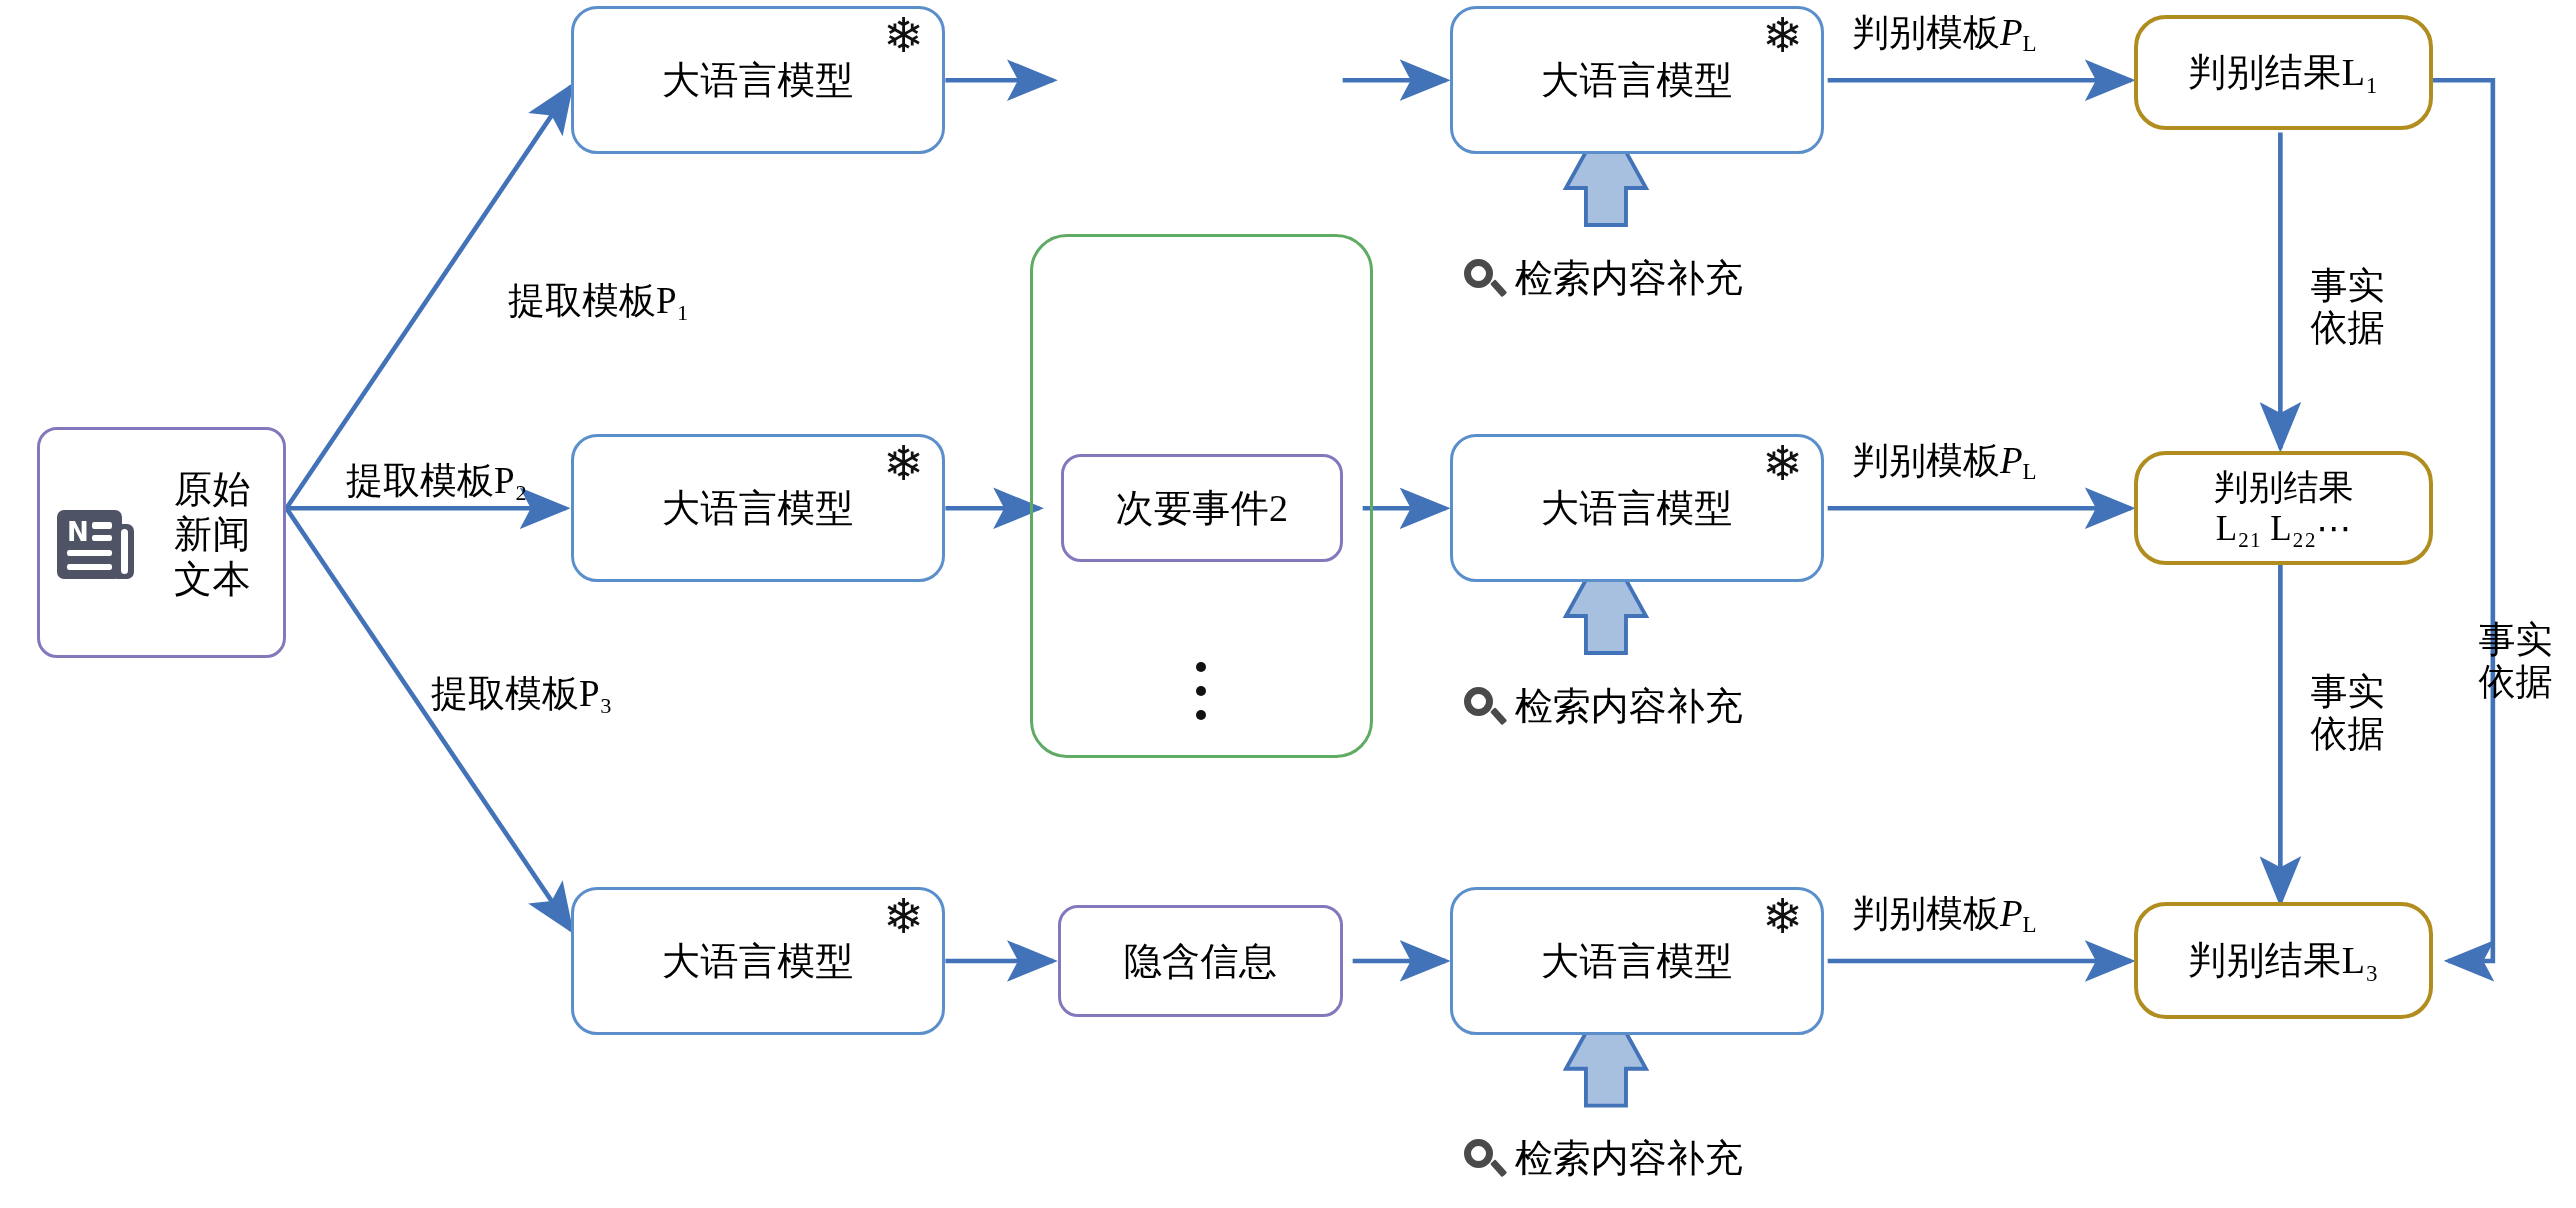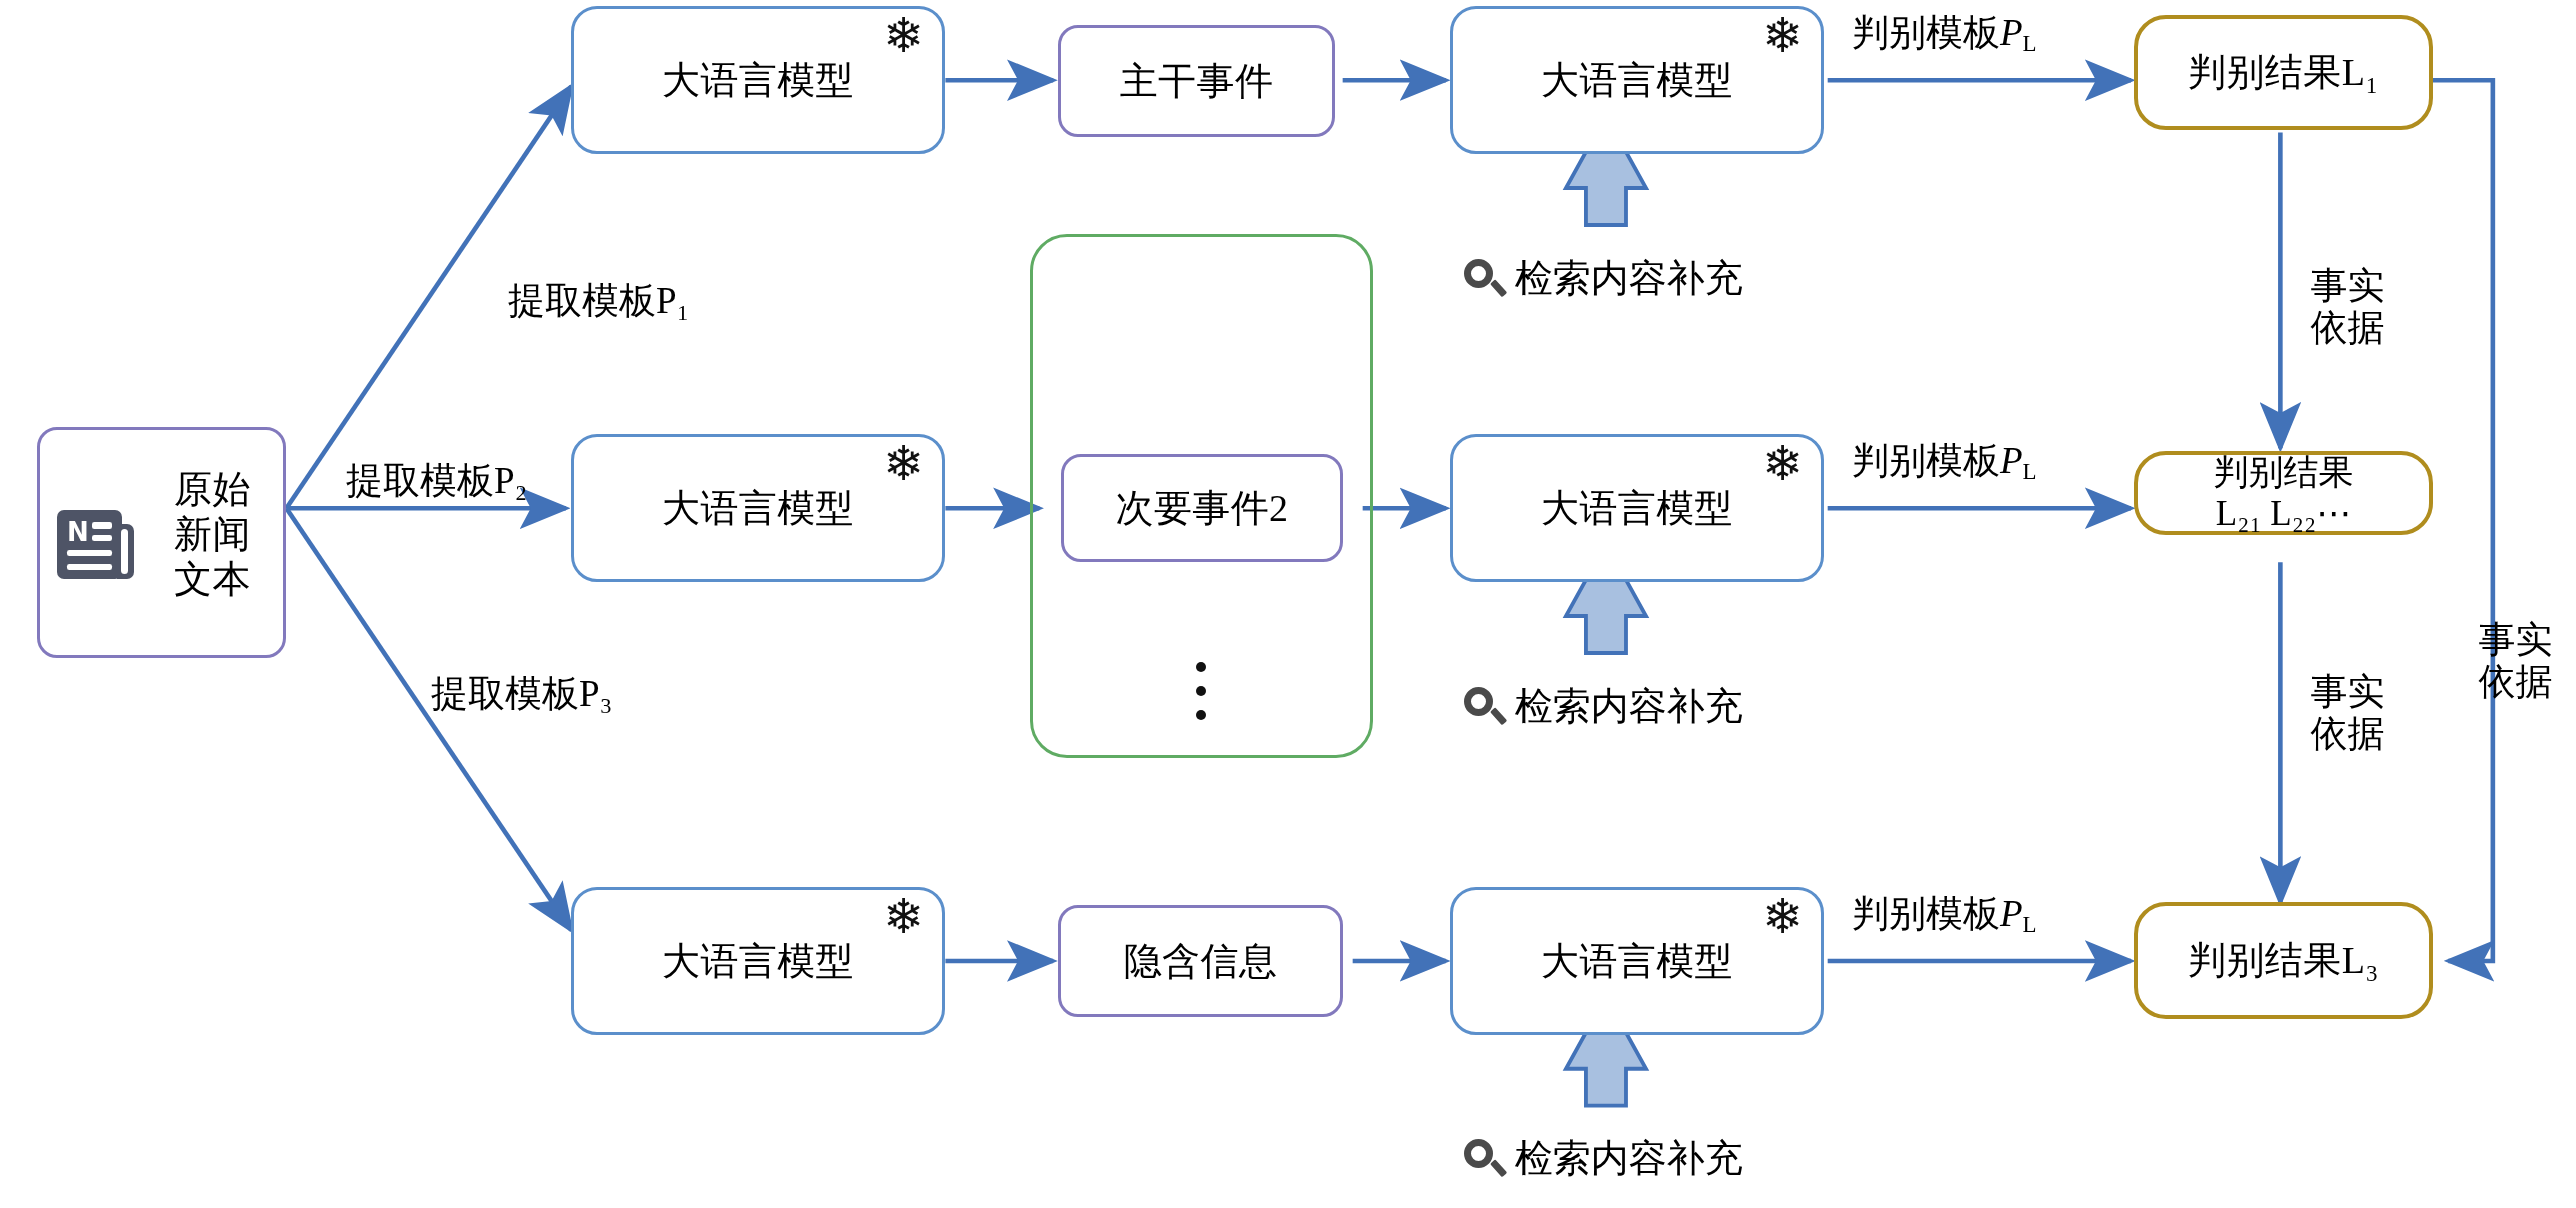--- a/index.html
+++ b/index.html
@@ -160,23 +160,20 @@
       <div>新闻</div>
       <div>文本</div>
     </div>
   </div>
 
   <div class="node n-blue" style="left:571px;top:6.2px;width:374px;height:148px;">
     <span class="lbl">大语言模型</span>
     <span class="snow" style="right:18.5px;top:1.5px;">❄</span>
   </div>
 
-  <div class="node n-purple" style="left:1058px;top:25px;width:277px;height:112px;">
-    <span class="lbl">主干事件</span>
-  </div>
 
   <div class="node n-blue" style="left:1450px;top:6.2px;width:374px;height:148px;">
     <span class="lbl">大语言模型</span>
     <span class="snow" style="right:18.5px;top:1.5px;">❄</span>
   </div>
 
   <div class="node n-gold" style="left:2134px;top:15.4px;width:299px;height:115px;">
     <span class="lbl">判别结果L₁</span>
   </div>
 
@@ -196,21 +193,21 @@
     <span></span>
       <span></span>
       <span></span>
   </div>
 
   <div class="node n-blue" style="left:1450px;top:434px;width:374px;height:148px;">
     <span class="lbl">大语言模型</span>
     <span class="snow" style="right:18.5px;top:1.5px;">❄</span>
   </div>
 
-  <div class="node n-gold" style="left:2134px;top:451px;width:299px;height:84px;flex-direction:column;">
+  <div class="node n-gold" style="left:2134px;top:451px;width:299px;height:114px;flex-direction:column;">
     <span class="lbl-sm">判别结果</span>
     <span class="lbl-sm">L₂₁ L₂₂⋯</span>
   </div>
 
   <div class="node n-blue" style="left:571px;top:887px;width:374px;height:148px;">
     <span class="lbl">大语言模型</span>
     <span class="snow" style="right:18.5px;top:1.5px;">❄</span>
   </div>
 
   <div class="node n-purple" style="left:1058px;top:905px;width:285px;height:112px;">

